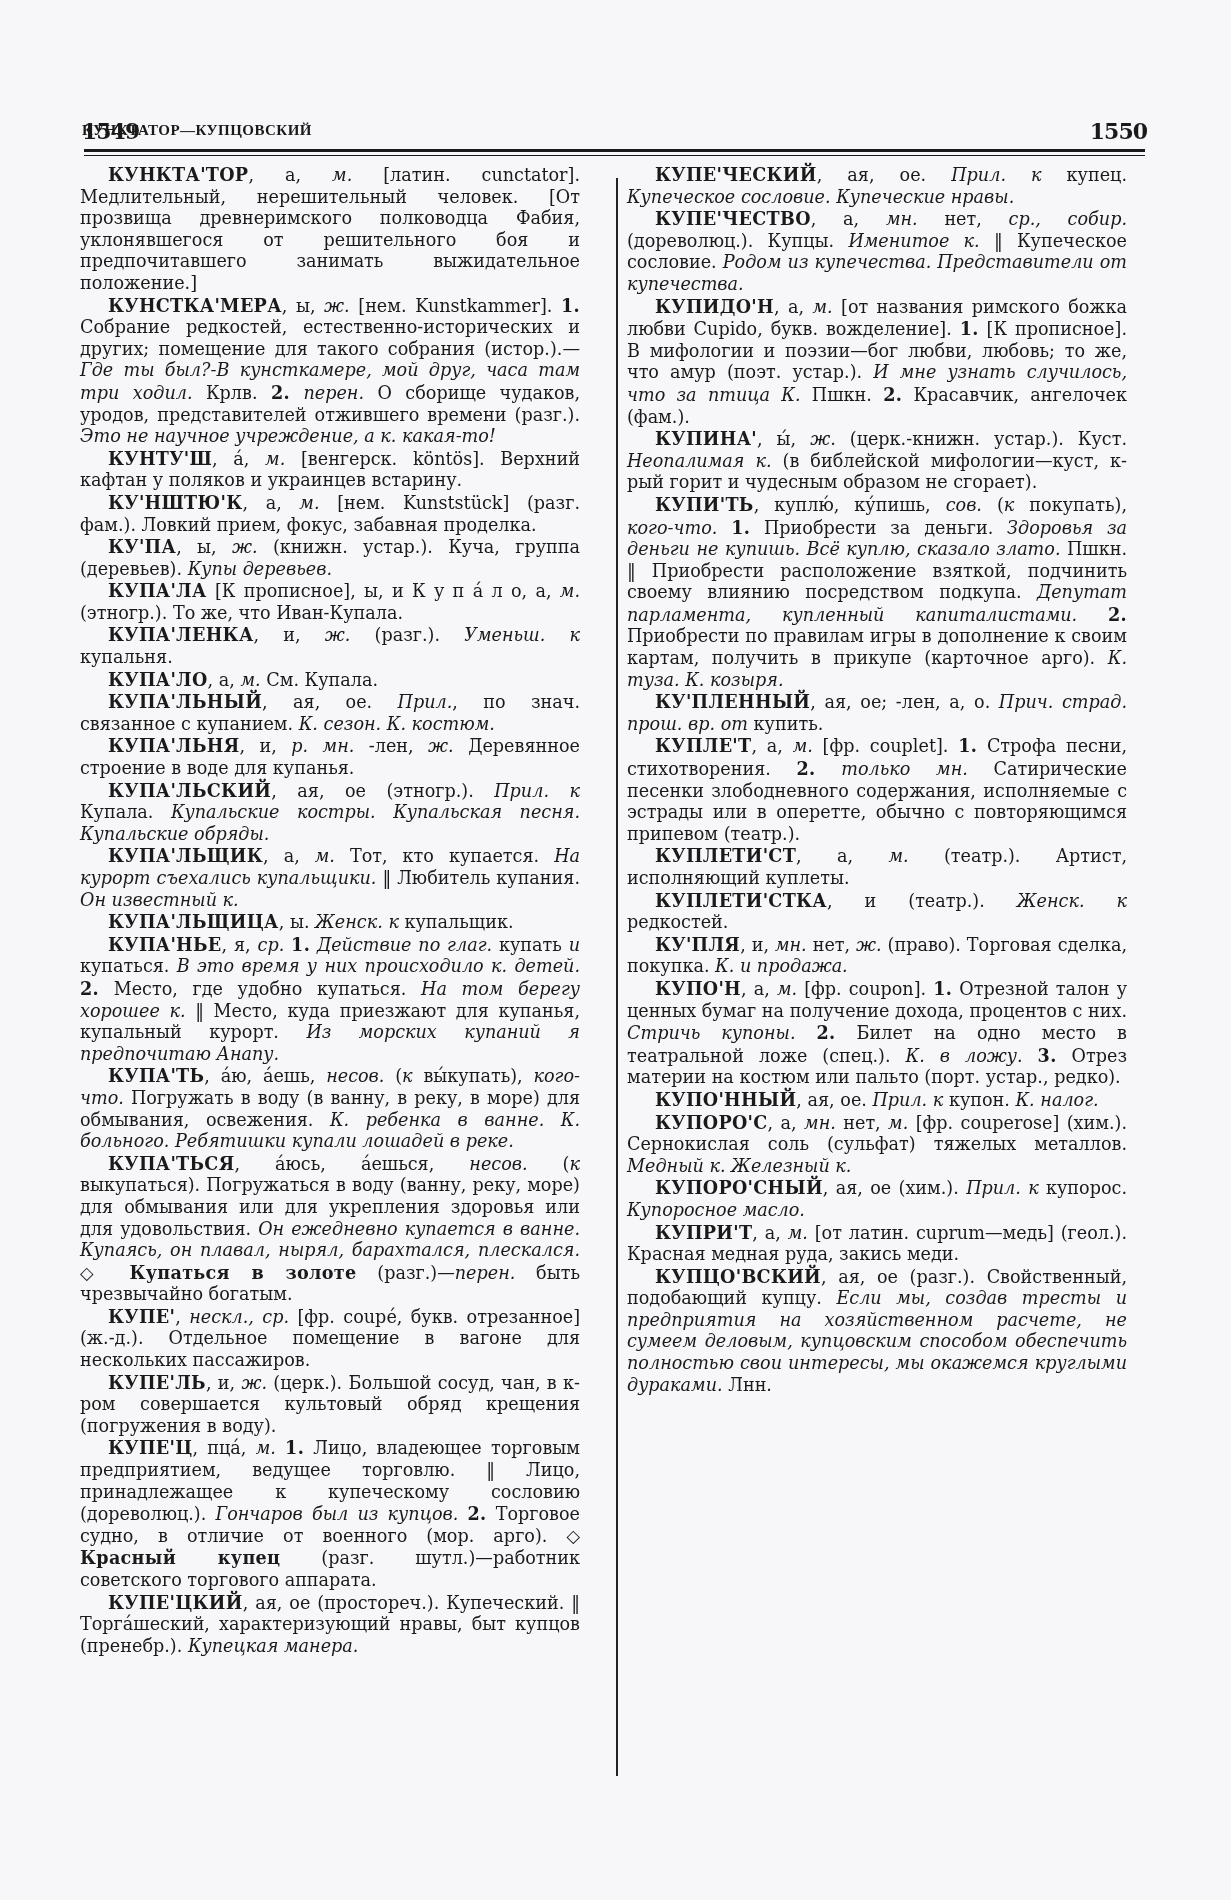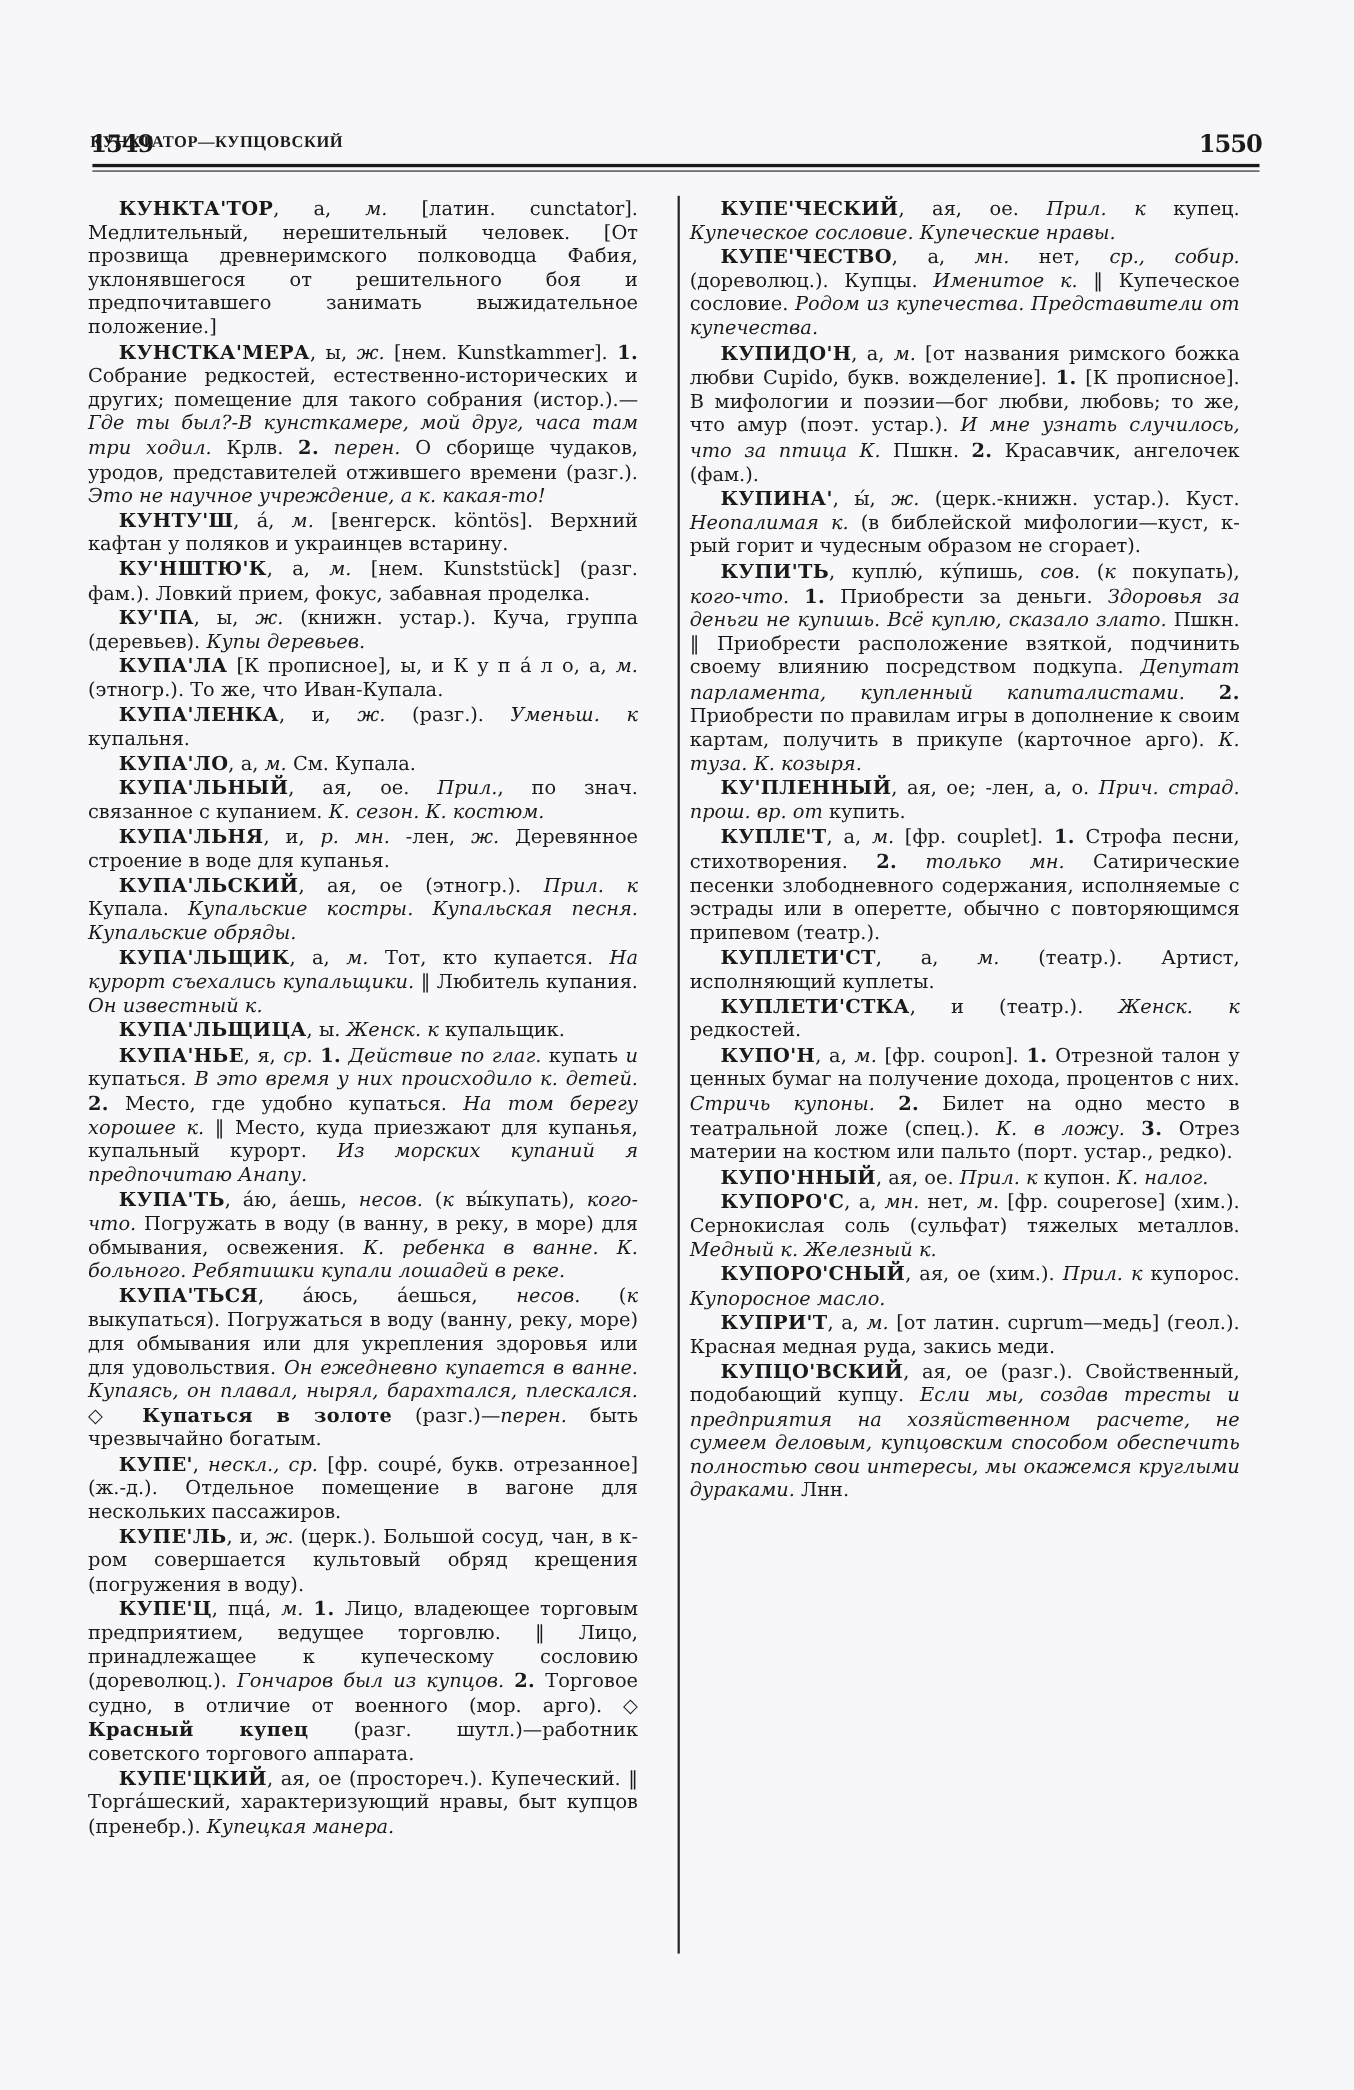--- a/index.html
+++ b/index.html
@@ -25,21 +25,21 @@
     font-weight: bold; font-size: 15px; letter-spacing: 0.5px;
     font-family: Liberation Serif, serif;
   }
   .rule-thick {
     position: absolute; left: 84px; top: 149px; width: 1061px; height: 3px; background: #1a1a1a;
   }
   .rule-thin {
     position: absolute; left: 84px; top: 155px; width: 1061px; height: 1px; background: #1a1a1a;
   }
   .col {
-    position: absolute; top: 179px; width: 500px;
+    position: absolute; top: 164px; width: 500px;
     font-size: 17.6px; line-height: 21.6px;
     text-align: justify; hyphens: manual;
   }
   .col.left { left: 80px; }
   .col.right { left: 627px; }
   .divider {
     position: absolute; left: 616px; top: 178px; width: 1.5px; height: 1598px; background: #222;
   }
   .entry { text-indent: 28px; margin: 0; }
   .b { font-weight: bold; font-family: "DejaVu Serif", serif; letter-spacing: 0.3px; }
@@ -82,19 +82,20 @@
 <div class="col right">
     <p class="entry"><span class="b">КУПЕ'ЧЕСКИЙ</span><span class="r">, ая, ое. </span><span class="i">Прил. к</span><span class="r"> купец. </span><span class="i">Купеческое сословие. Купеческие нравы.</span></p>
     <p class="entry"><span class="b">КУПЕ'ЧЕСТВО</span><span class="r">, а, </span><span class="i">мн.</span><span class="r"> нет, </span><span class="i">ср., собир.</span><span class="r"> (дореволюц.). Купцы. </span><span class="i">Именитое к.</span><span class="r"> ‖ Купеческое сословие. </span><span class="i">Родом из купечества. Представители от купечества.</span></p>
     <p class="entry"><span class="b">КУПИДО'Н</span><span class="r">, а, </span><span class="i">м.</span><span class="r"> [от названия римского божка любви Cupido, букв. вожделение]. </span><span class="b">1.</span><span class="r"> [К прописное]. В мифологии и поэзии—бог любви, любовь; то же, что амур (поэт. устар.). </span><span class="i">И мне узнать случилось, что за птица К.</span><span class="r"> Пшкн. </span><span class="b">2.</span><span class="r"> Красавчик, ангелочек (фам.).</span></p>
     <p class="entry"><span class="b">КУПИНА'</span><span class="r">, ы́, </span><span class="i">ж.</span><span class="r"> (церк.-книжн. устар.). Куст. </span><span class="i">Неопалимая к.</span><span class="r"> (в библейской мифологии—куст, к-рый горит и чудесным образом не сгорает).</span></p>
     <p class="entry"><span class="b">КУПИ'ТЬ</span><span class="r">, куплю́, ку́пишь, </span><span class="i">сов.</span><span class="r"> (</span><span class="i">к</span><span class="r"> покупать), </span><span class="i">кого-что.</span><span class="r"> </span><span class="b">1.</span><span class="r"> Приобрести за деньги. </span><span class="i">Здоровья за деньги не купишь. Всё куплю, сказало злато.</span><span class="r"> Пшкн. ‖ Приобрести расположение взяткой, подчинить своему влиянию посредством подкупа. </span><span class="i">Депутат парламента, купленный капиталистами.</span><span class="r"> </span><span class="b">2.</span><span class="r"> Приобрести по правилам игры в дополнение к своим картам, получить в прикупе (карточное арго). </span><span class="i">К. туза. К. козыря.</span></p>
     <p class="entry"><span class="b">КУ'ПЛЕННЫЙ</span><span class="r">, ая, ое; -лен, а, о. </span><span class="i">Прич. страд. прош. вр. от</span><span class="r"> купить.</span></p>
     <p class="entry"><span class="b">КУПЛЕ'Т</span><span class="r">, а, </span><span class="i">м.</span><span class="r"> [фр. couplet]. </span><span class="b">1.</span><span class="r"> Строфа песни, стихотворения. </span><span class="b">2.</span><span class="r"> </span><span class="i">только мн.</span><span class="r"> Сатирические песенки злободневного содержания, исполняемые с эстрады или в оперетте, обычно с повторяющимся припевом (театр.).</span></p>
     <p class="entry"><span class="b">КУПЛЕТИ'СТ</span><span class="r">, а, </span><span class="i">м.</span><span class="r"> (театр.). Артист, исполняющий куплеты.</span></p>
     <p class="entry"><span class="b">КУПЛЕТИ'СТКА</span><span class="r">, и (театр.). </span><span class="i">Женск. к</span><span class="r"> редкостей.</span></p>
+    <p class="entry"><span class="b">КУ'ПЛЯ</span><span class="r">, и, </span><span class="i">мн.</span><span class="r"> нет, </span><span class="i">ж.</span><span class="r"> (право). Торговая сделка, покупка. </span><span class="i">К. и продажа.</span></p>
     <p class="entry"><span class="b">КУПО'Н</span><span class="r">, а, </span><span class="i">м.</span><span class="r"> [фр. coupon]. </span><span class="b">1.</span><span class="r"> Отрезной талон у ценных бумаг на получение дохода, процентов с них. </span><span class="i">Стричь купоны.</span><span class="r"> </span><span class="b">2.</span><span class="r"> Билет на одно место в театральной ложе (спец.). </span><span class="i">К. в ложу.</span><span class="r"> </span><span class="b">3.</span><span class="r"> Отрез материи на костюм или пальто (порт. устар., редко).</span></p>
     <p class="entry"><span class="b">КУПО'ННЫЙ</span><span class="r">, ая, ое. </span><span class="i">Прил. к</span><span class="r"> купон. </span><span class="i">К. налог.</span></p>
     <p class="entry"><span class="b">КУПОРО'С</span><span class="r">, а, </span><span class="i">мн.</span><span class="r"> нет, </span><span class="i">м.</span><span class="r"> [фр. couperose] (хим.). Сернокислая соль (сульфат) тяжелых металлов. </span><span class="i">Медный к. Железный к.</span></p>
     <p class="entry"><span class="b">КУПОРО'СНЫЙ</span><span class="r">, ая, ое (хим.). </span><span class="i">Прил. к</span><span class="r"> купорос. </span><span class="i">Купоросное масло.</span></p>
     <p class="entry"><span class="b">КУПРИ'Т</span><span class="r">, а, </span><span class="i">м.</span><span class="r"> [от латин. cuprum—медь] (геол.). Красная медная руда, закись меди.</span></p>
     <p class="entry"><span class="b">КУПЦО'ВСКИЙ</span><span class="r">, ая, ое (разг.). Свойственный, подобающий купцу. </span><span class="i">Если мы, создав тресты и предприятия на хозяйственном расчете, не сумеем деловым, купцовским способом обеспечить полностью свои интересы, мы окажемся круглыми дураками.</span><span class="r"> Лнн.</span></p>
   </div>
 
 </body></html>

